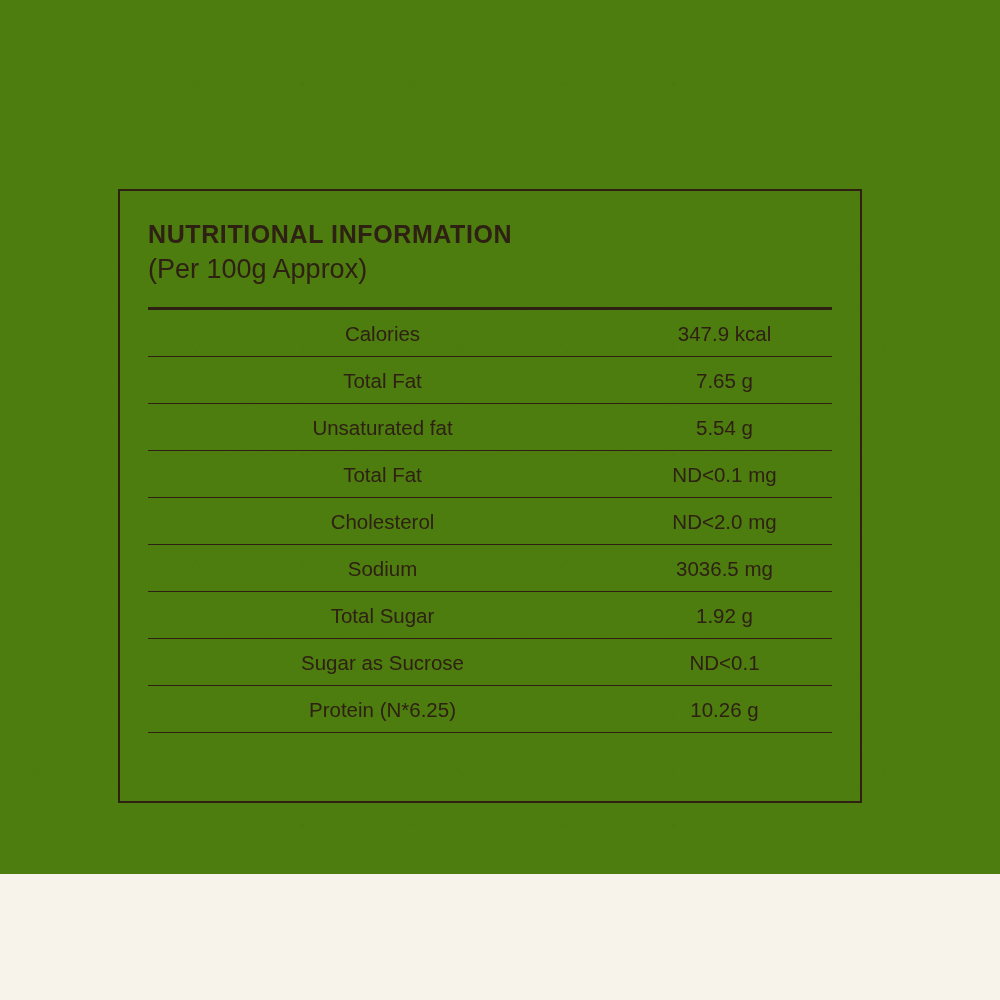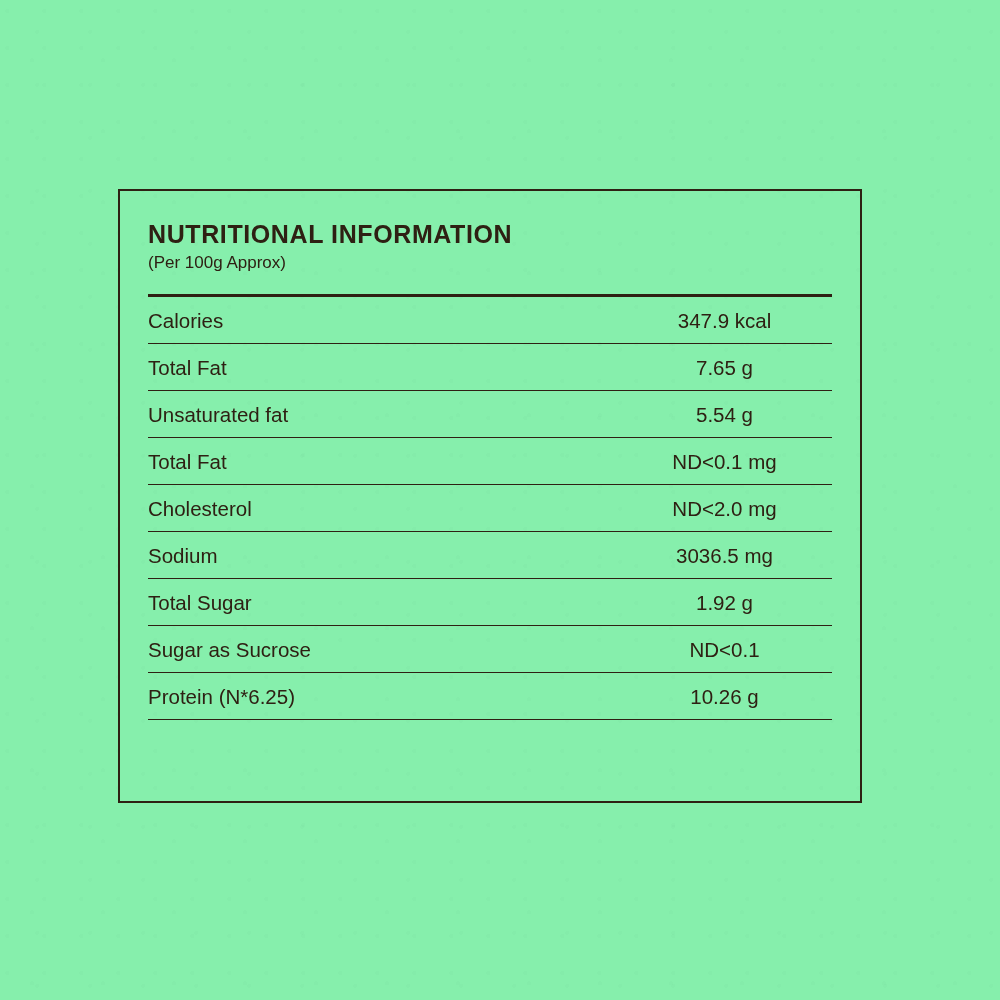--- a/index.html
+++ b/index.html
@@ -9,22 +9,22 @@
   body {
     width: 1000px;
     height: 1000px;
     background: #f7f2ea;
     font-family: "Liberation Sans", sans-serif;
     overflow: hidden;
   }
   .page {
     position: relative;
     width: 1000px;
-    height: 1000px;
-    background: #86efac;
+    height: 874px;
+    background: #4d7c0f;
   }
   
   .grain {
     position: absolute;
     inset: 0;
     background:
       radial-gradient(circle at 20% 30%, rgba(0,0,0,0.012) 0 2px, transparent 2px),
       radial-gradient(circle at 70% 60%, rgba(0,0,0,0.012) 0 2px, transparent 2px),
       radial-gradient(circle at 45% 85%, rgba(0,0,0,0.01) 0 2px, transparent 2px);
     background-size: 37px 37px, 53px 53px, 71px 71px;
@@ -44,21 +44,21 @@
   }
   .title {
     font-size: 25px;
     font-weight: bold;
     letter-spacing: 0.6px;
     color: #2e2013;
     line-height: 1.25;
     margin: 0 0 2px 0;
   }
   .subtitle {
-    font-size: 17px;
+    font-size: 27px;
     color: #2e2013;
     line-height: 1.3;
     margin: 0;
   }
   .rule-strong {
     height: 3px;
     background: #2e2013;
     margin: 20px 0 0 0;
   }
   table.nutri {
@@ -71,21 +71,21 @@
     color: #2e2013;
     padding: 12px 0 10px 0;
     border-bottom: 1.5px solid #2e2013;
     vertical-align: baseline;
     white-space: nowrap;
   }
   table.nutri tr:last-child td {
     border-bottom: 1.5px solid #2e2013;
   }
   td.label {
-    text-align: left;
+    text-align: center;
     padding-left: 2px;
   }
   td.value {
     text-align: center;
     width: 215px;
     padding-left: 10px;
   }
 </style>
 </head>
 <body>

